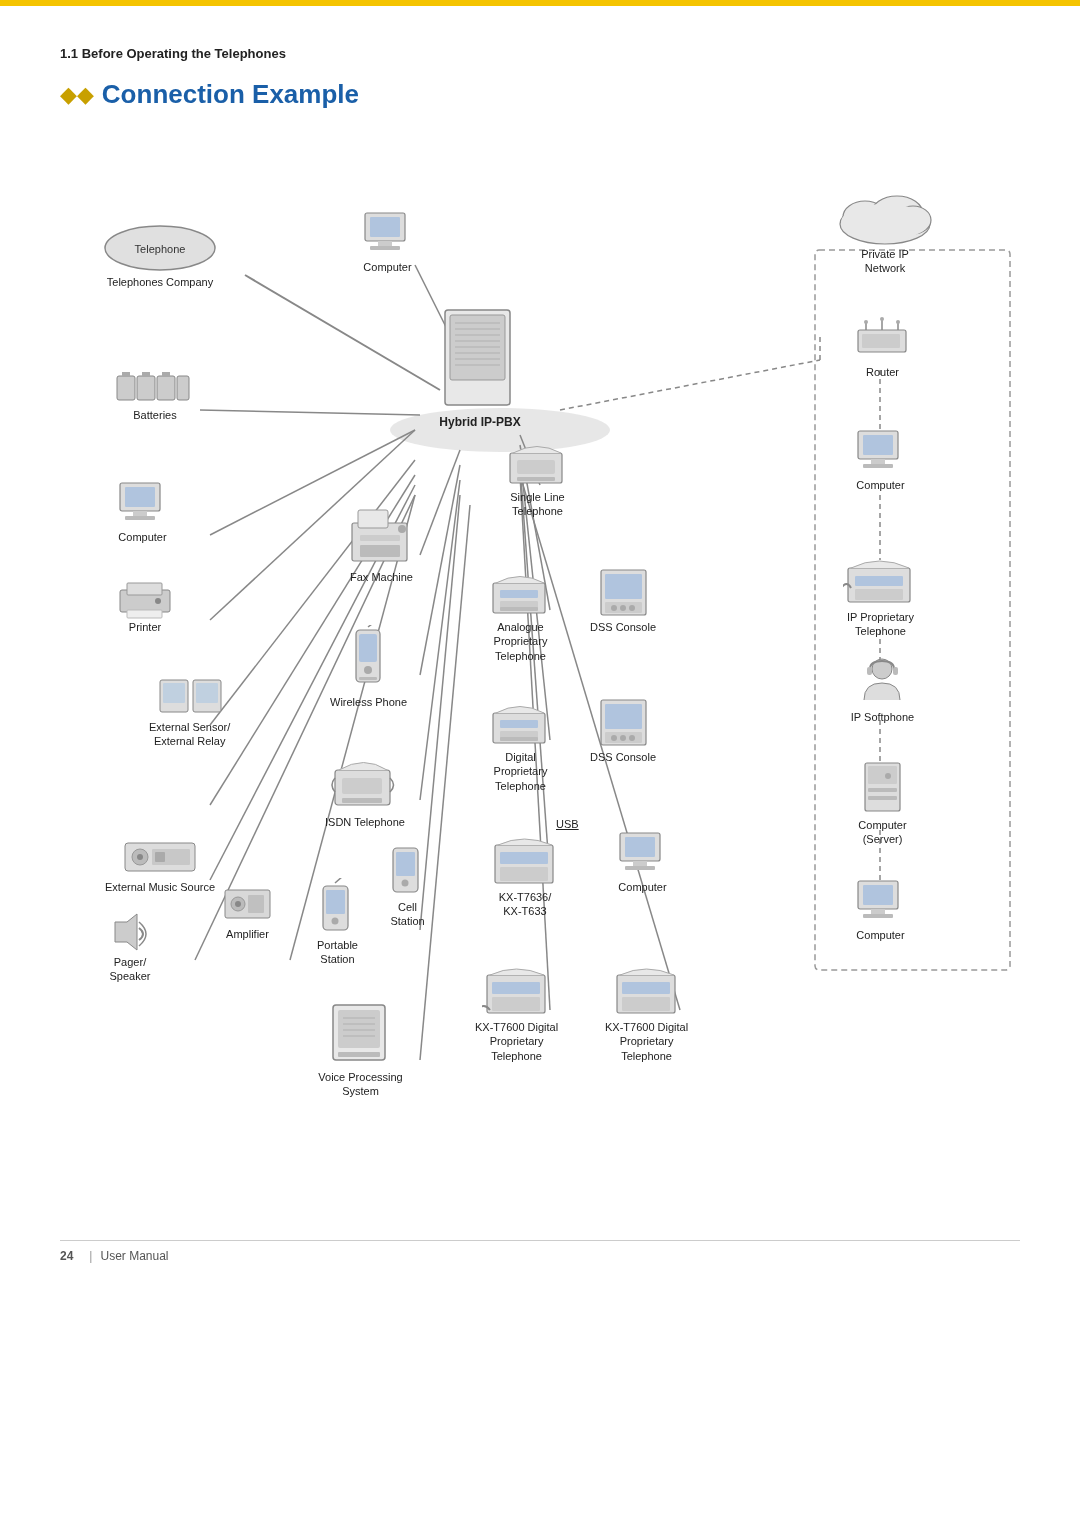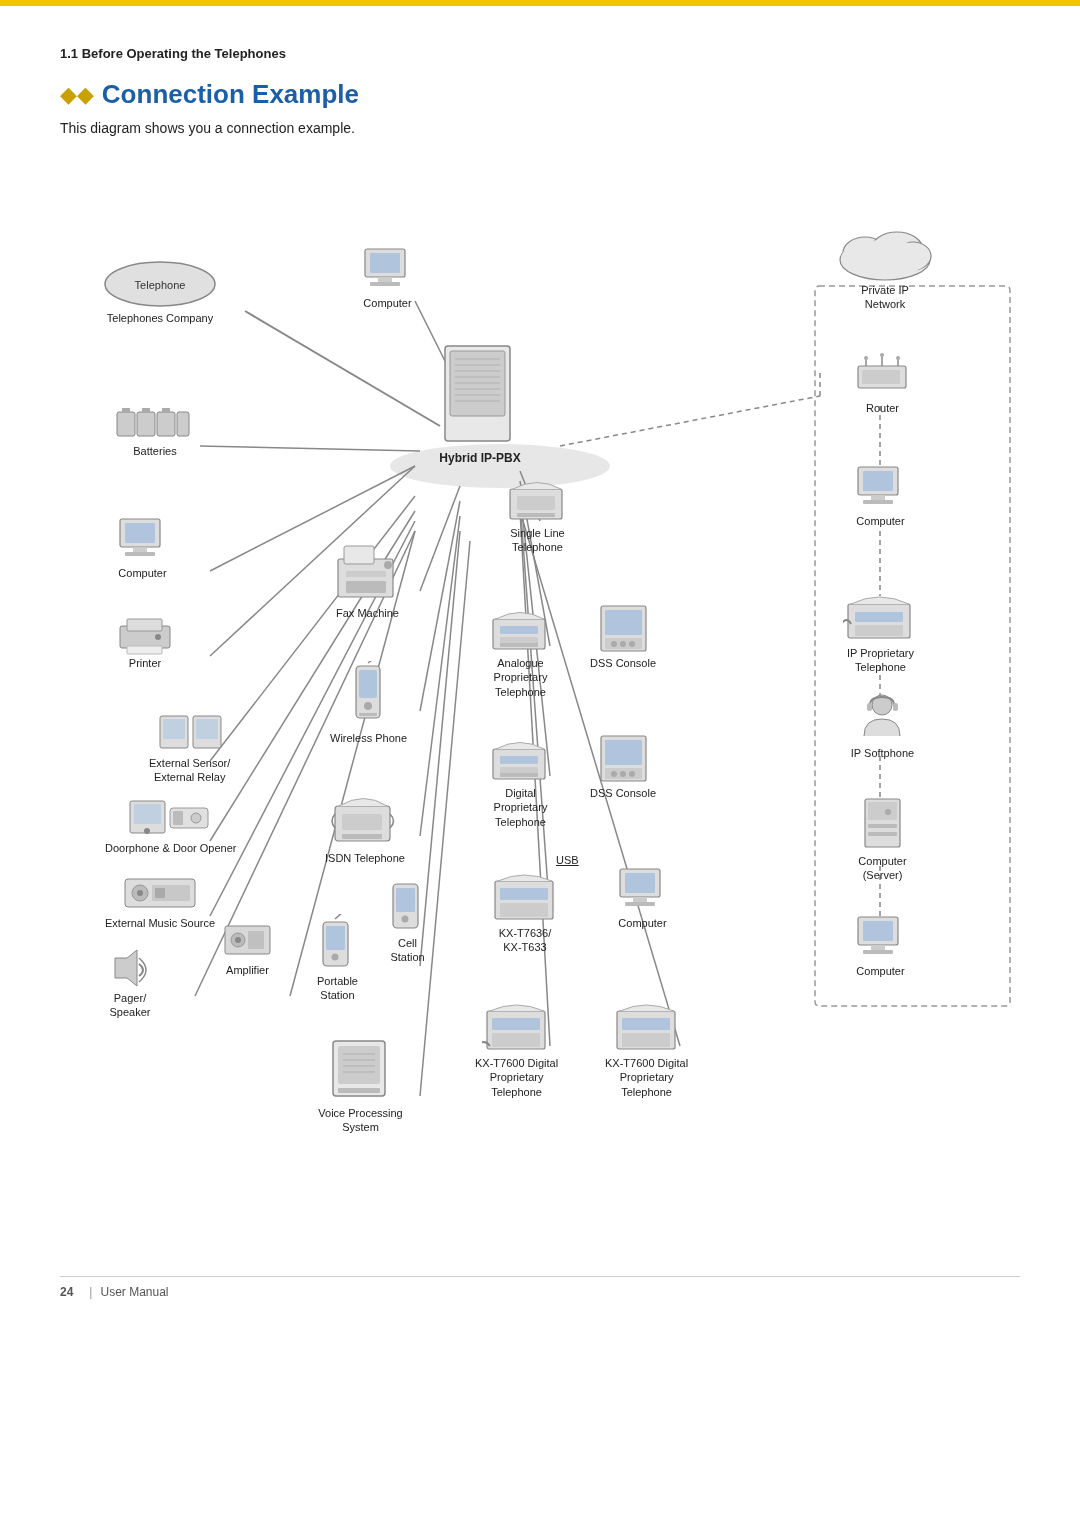--- a/index.html
+++ b/index.html
@@ -102,21 +102,20 @@
 <body>
 
 <div class="top-bar"></div>
 <div class="page-container">
   <div class="section-header">1.1 Before Operating the Telephones</div>
 
   <div class="title-row">
     <span class="title-diamonds">◆◆</span>
     <span class="page-title">Connection Example</span>
   </div>
-  <div class="subtitle">This diagram shows you a connection example.</div>
 
   <div class="diagram-area">
 
     <svg class="diagram-svg" viewBox="0 0 960 1100">
 
       <rect x="755" y="130" width="195" height="720" rx="4" ry="4" fill="none" stroke="#999" stroke-dasharray="6,4" stroke-width="1.5"></rect>
 
       <line x1="185" y1="155" x2="380" y2="270" stroke="#888" stroke-width="2"></line>
 
       <line x1="355" y1="145" x2="410" y2="255" stroke="#888" stroke-width="1.5"></line>
@@ -246,31 +245,20 @@
     <div class="component" style="left:45px; top:555px;margin-left:44px;">
       <svg width="70" height="45" viewBox="0 0 70 45">
         <rect x="5" y="5" width="28" height="32" rx="2" fill="#ddd" stroke="#888" stroke-width="1"></rect>
         <rect x="8" y="8" width="22" height="20" rx="1" fill="#c0d0e0"></rect>
         <rect x="38" y="5" width="28" height="32" rx="2" fill="#ddd" stroke="#888" stroke-width="1"></rect>
         <rect x="41" y="8" width="22" height="20" rx="1" fill="#c0d0e0"></rect>
       </svg>
       <div class="label">External Sensor/<br>External Relay</div>
     </div>
 
-    <div class="component" style="left:45px; top:640px;">
-      <svg width="85" height="45" viewBox="0 0 85 45">
-        <rect x="2" y="5" width="35" height="32" rx="2" fill="#ddd" stroke="#888" stroke-width="1"></rect>
-        <rect x="6" y="8" width="27" height="20" rx="1" fill="#c0d0e0"></rect>
-        <circle cx="19" cy="35" r="3" fill="#888"></circle>
-        <rect x="42" y="12" width="38" height="20" rx="3" fill="#e0e0e0" stroke="#999" stroke-width="1"></rect>
-        <rect x="45" y="15" width="10" height="14" rx="1" fill="#bbb"></rect>
-        <circle cx="68" cy="22" r="5" fill="#ccc" stroke="#999"></circle>
-      </svg>
-      <div class="label">Doorphone &amp; Door Opener</div>
-    </div>
 
     <div class="component" style="left:45px; top:715px;">
       <svg width="80" height="45" viewBox="0 0 80 45">
         <rect x="5" y="8" width="70" height="28" rx="3" fill="#ddd" stroke="#888" stroke-width="1"></rect>
         <circle cx="20" cy="22" r="8" fill="#bbb" stroke="#999"></circle>
         <circle cx="20" cy="22" r="3" fill="#888"></circle>
         <rect x="32" y="14" width="38" height="16" rx="1" fill="#c8c8c8"></rect>
         <rect x="35" y="17" width="10" height="10" rx="1" fill="#aaa"></rect>
       </svg>
       <div class="label">External Music Source</div>
@@ -288,21 +276,21 @@
     <div class="component" style="left:160px; top:762px;">
       <svg width="55" height="45" viewBox="0 0 55 45">
         <rect x="5" y="8" width="45" height="28" rx="2" fill="#d8d8d8" stroke="#888" stroke-width="1"></rect>
         <circle cx="18" cy="22" r="7" fill="#bbb" stroke="#999"></circle>
         <circle cx="18" cy="22" r="3" fill="#888"></circle>
         <rect x="28" y="13" width="16" height="18" rx="1" fill="#c0c0c0"></rect>
       </svg>
       <div class="label">Amplifier</div>
     </div>
 
-    <div class="component" style="left:270px; top:385px;">
+    <div class="component" style="left:284px; top:385px;">
       <svg width="75" height="65" viewBox="0 0 75 65">
         <rect x="8" y="18" width="55" height="38" rx="2" fill="#ddd" stroke="#888" stroke-width="1.2"></rect>
         <rect x="14" y="5" width="30" height="18" rx="2" fill="#e8e8e8" stroke="#999"></rect>
         <rect x="16" y="30" width="40" height="6" rx="1" fill="#ccc"></rect>
         <rect x="16" y="40" width="40" height="12" rx="1" fill="#bbb"></rect>
         <circle cx="58" cy="24" r="4" fill="#aaa"></circle>
       </svg>
       <div class="label">Fax Machine</div>
     </div>
 

